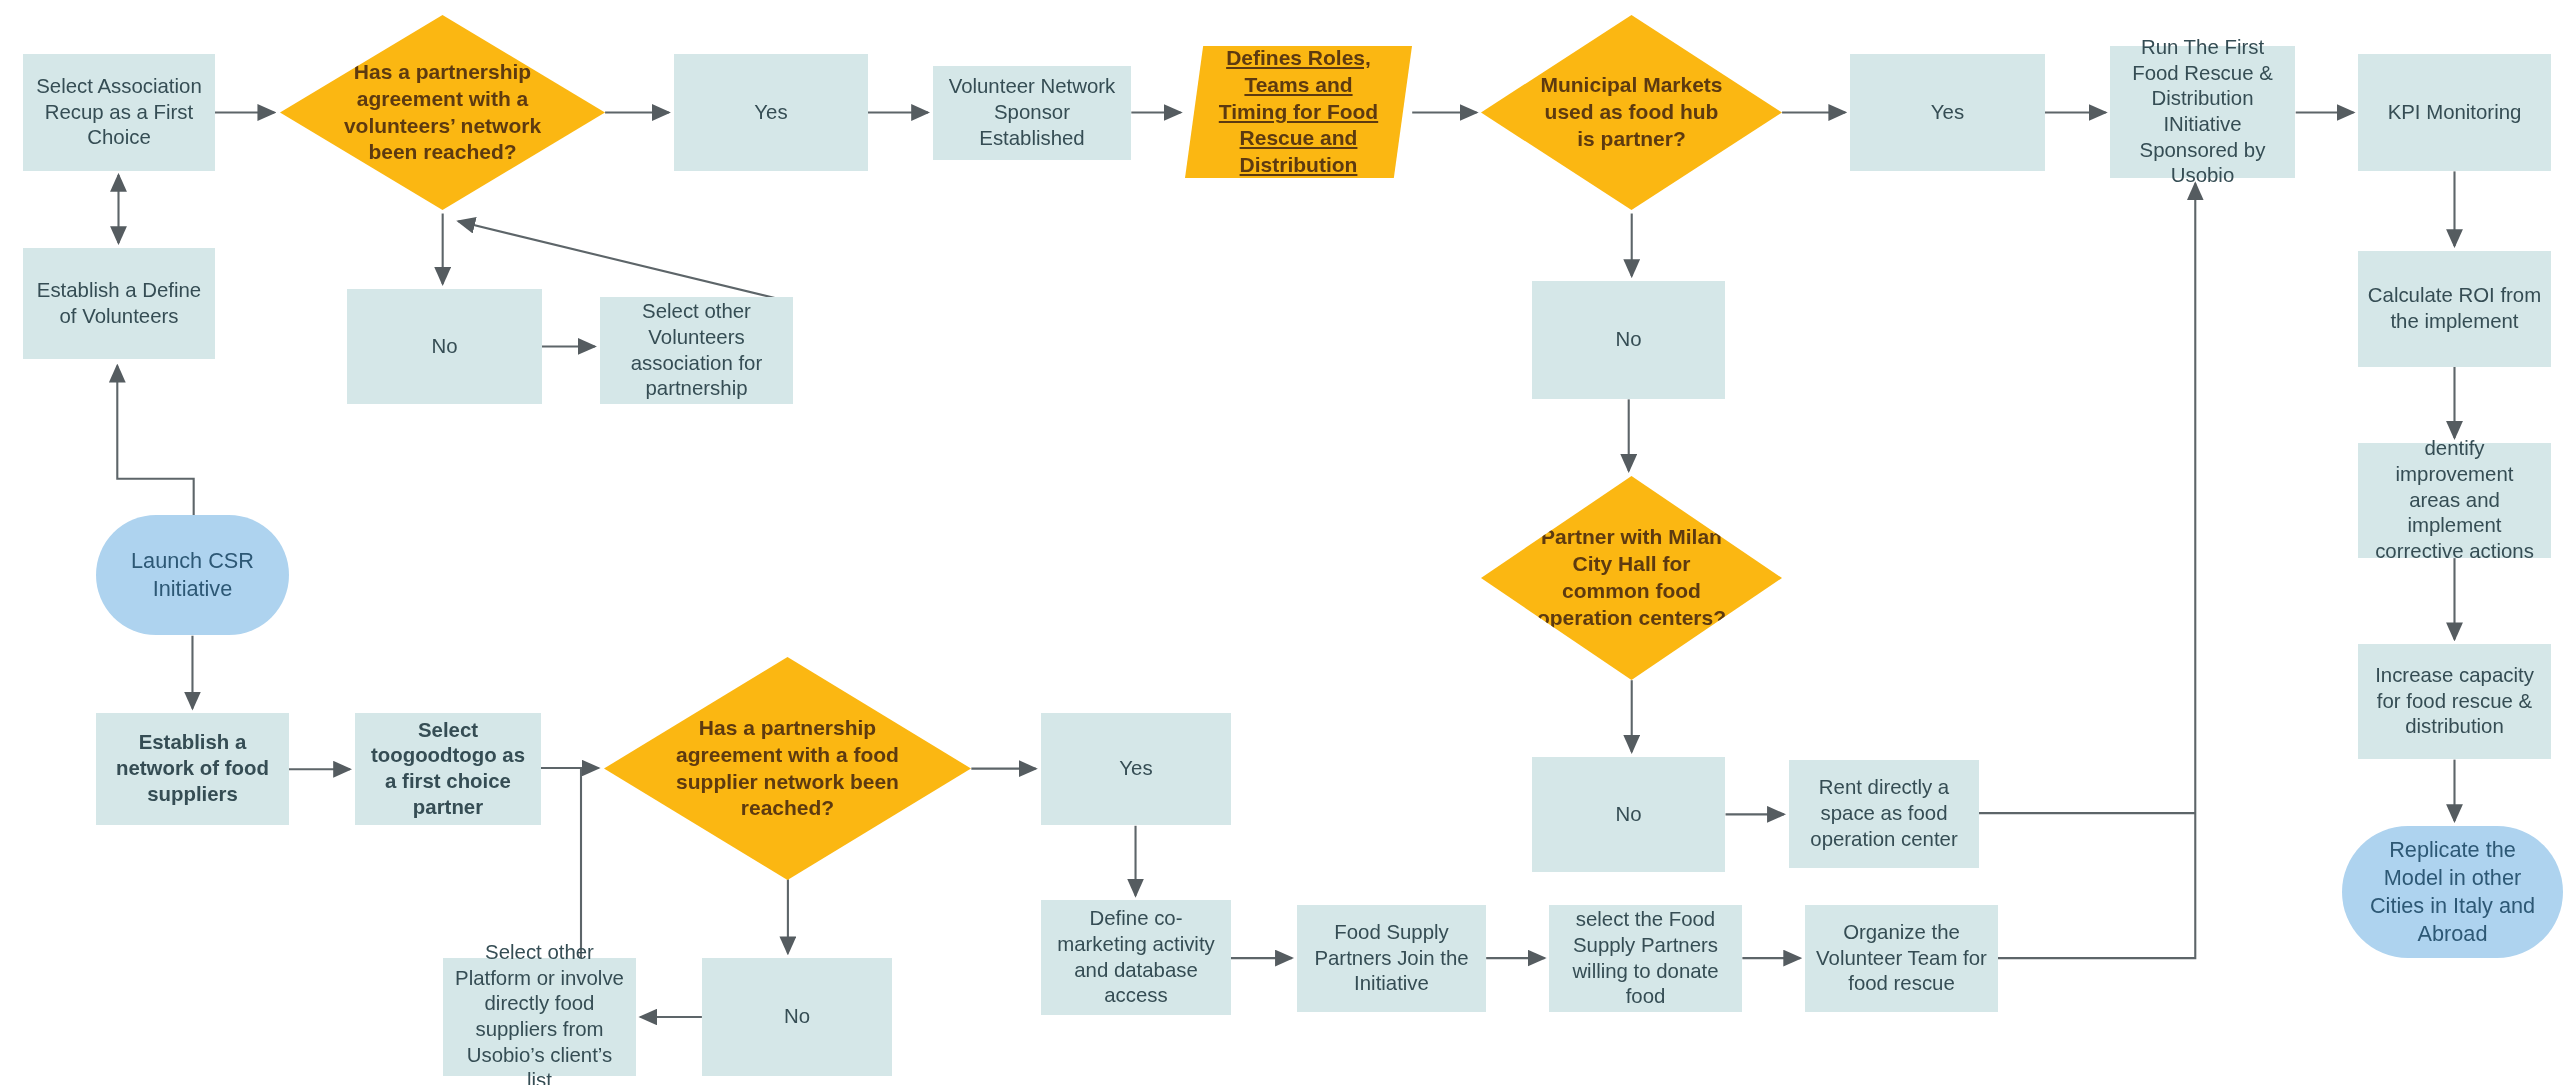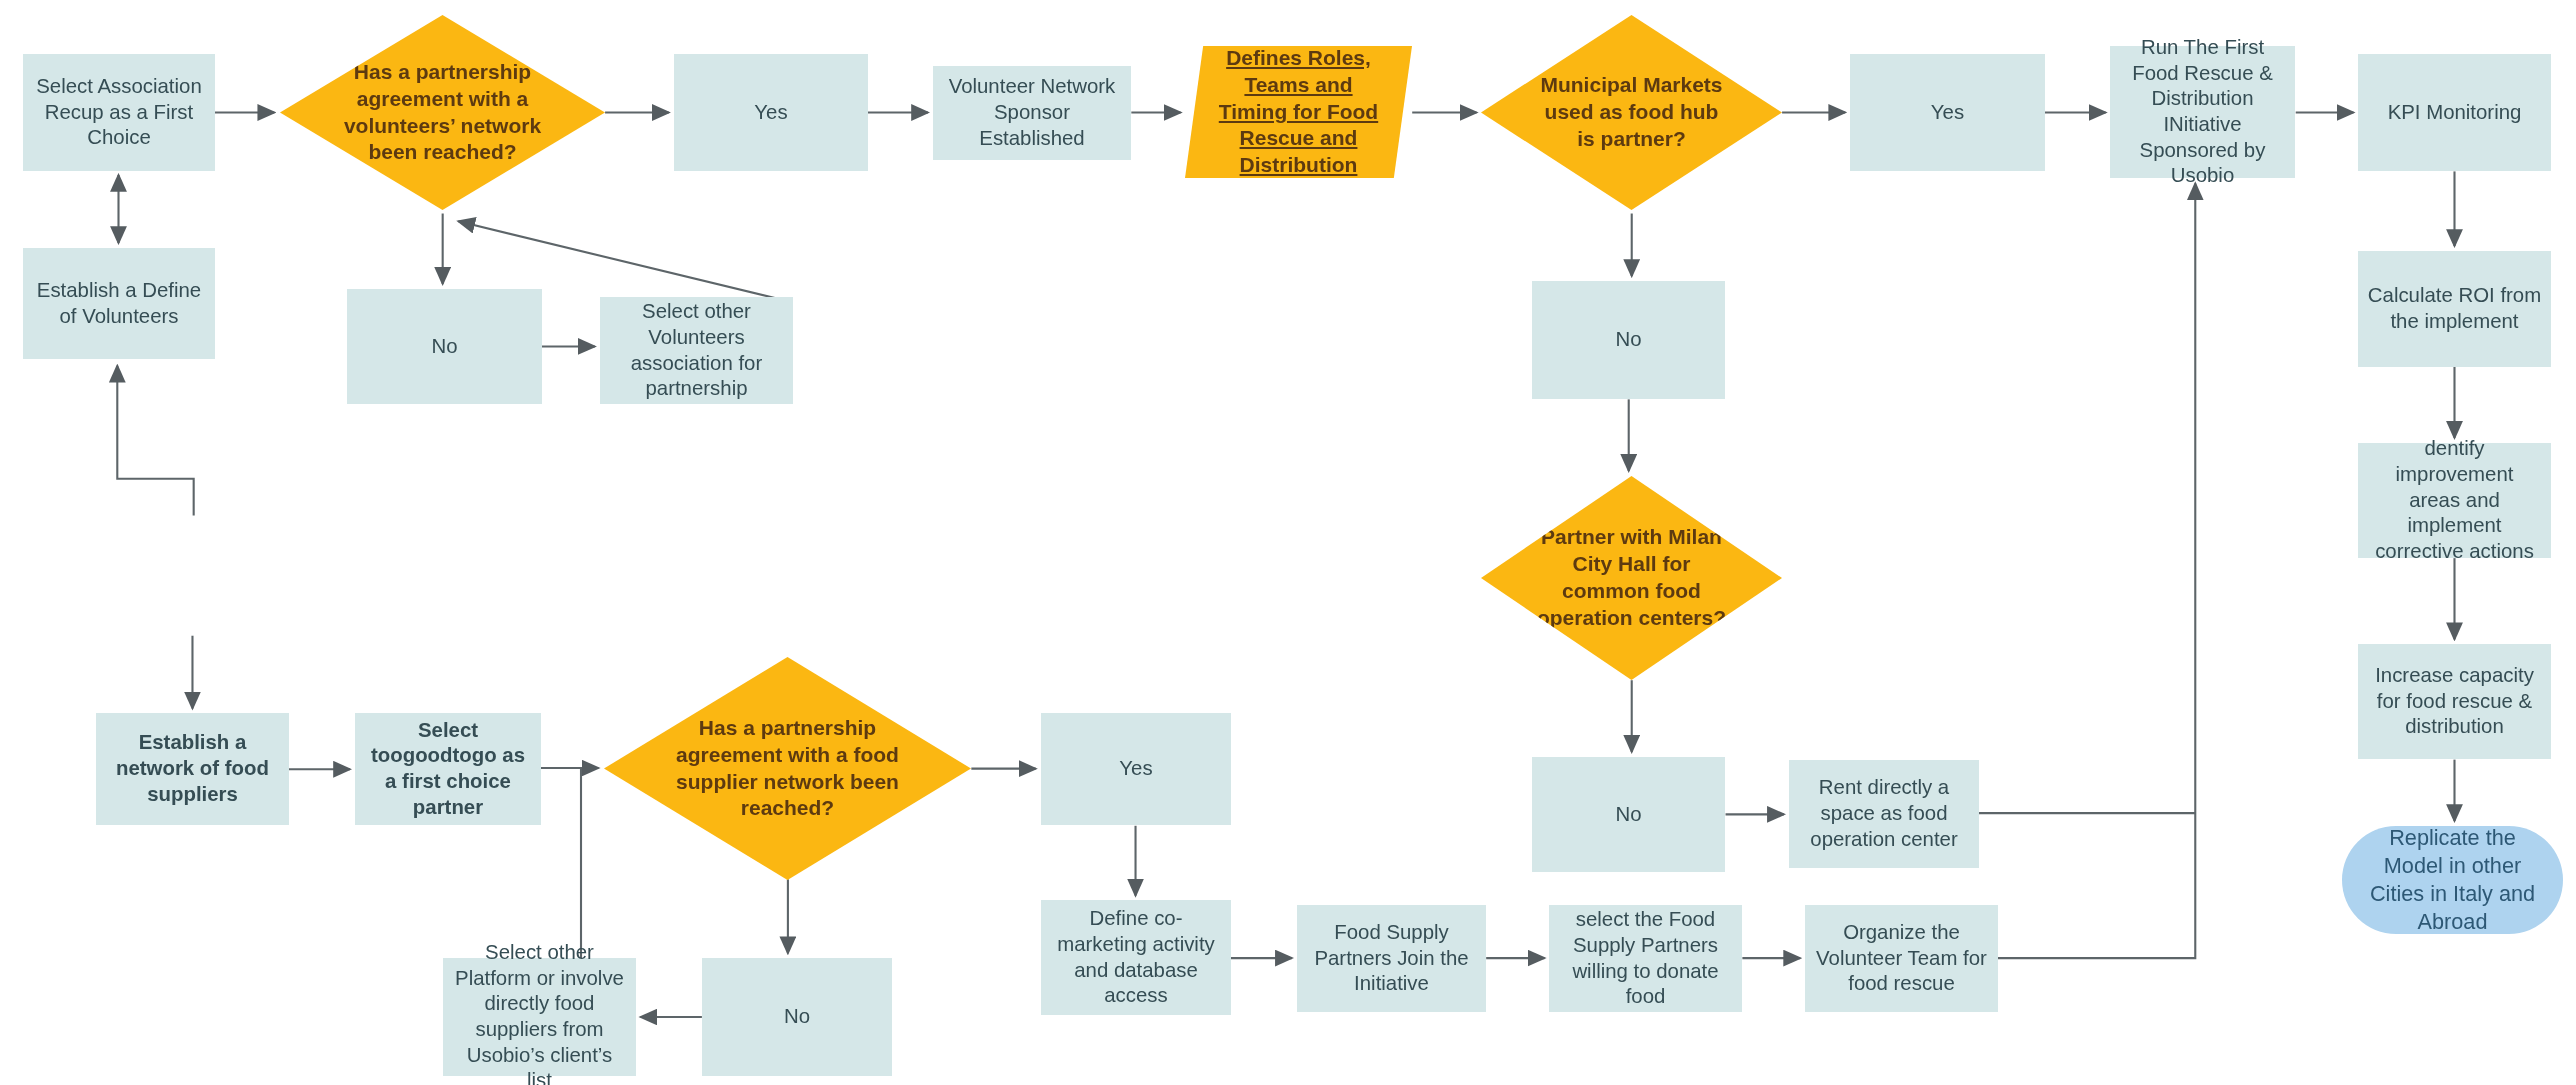--- a/index.html
+++ b/index.html
@@ -129,20 +129,23 @@
 
   <div class="node process" style="left:23px;top:248px;width:192px;height:111px">
     <span class="lbl">Establish a Define of Volunteers</span>
   </div>
   <div class="node process" style="left:347px;top:289px;width:195px;height:115px">
     <span class="lbl">No</span>
   </div>
   <div class="node process" style="left:600px;top:297px;width:193px;height:107px">
     <span class="lbl">Select other Volunteers association for partnership</span>
   </div>
+  <div class="node terminator" style="left:96px;top:515px;width:193px;height:120px">
+    <span class="lbl">Launch CSR Initiative</span>
+  </div>
 
   <div class="node process" style="left:1532px;top:281px;width:193px;height:118px">
     <span class="lbl">No</span>
   </div>
   <div class="node decision" style="left:1481px;top:476px;width:301px;height:204px">
     <span class="lbl">Partner with Milan City Hall for common food operation centers?</span>
   </div>
   <div class="node process" style="left:1532px;top:757px;width:193px;height:115px">
     <span class="lbl">No</span>
   </div>
@@ -152,21 +155,21 @@
 
   <div class="node process" style="left:2358px;top:251px;width:193px;height:116px">
     <span class="lbl">Calculate ROI from the implement</span>
   </div>
   <div class="node process" style="left:2358px;top:443px;width:193px;height:115px">
     <span class="lbl">dentify improvement areas and implement corrective actions</span>
   </div>
   <div class="node process" style="left:2358px;top:644px;width:193px;height:115px">
     <span class="lbl">Increase capacity for food rescue &amp; distribution</span>
   </div>
-  <div class="node terminator" style="left:2342px;top:826px;width:221px;height:108px">
+  <div class="node terminator" style="left:2342px;top:826px;width:221px;height:132px">
     <span class="lbl">Replicate the Model in other Cities in Italy and Abroad</span>
   </div>
 
   <div class="node process bold" style="left:96px;top:713px;width:193px;height:112px">
     <span class="lbl">Establish a network of food suppliers</span>
   </div>
   <div class="node process bold" style="left:355px;top:713px;width:186px;height:112px">
     <span class="lbl">Select toogoodtogo as a first choice partner</span>
   </div>
   <div class="node decision" style="left:604px;top:657px;width:367px;height:223px">

